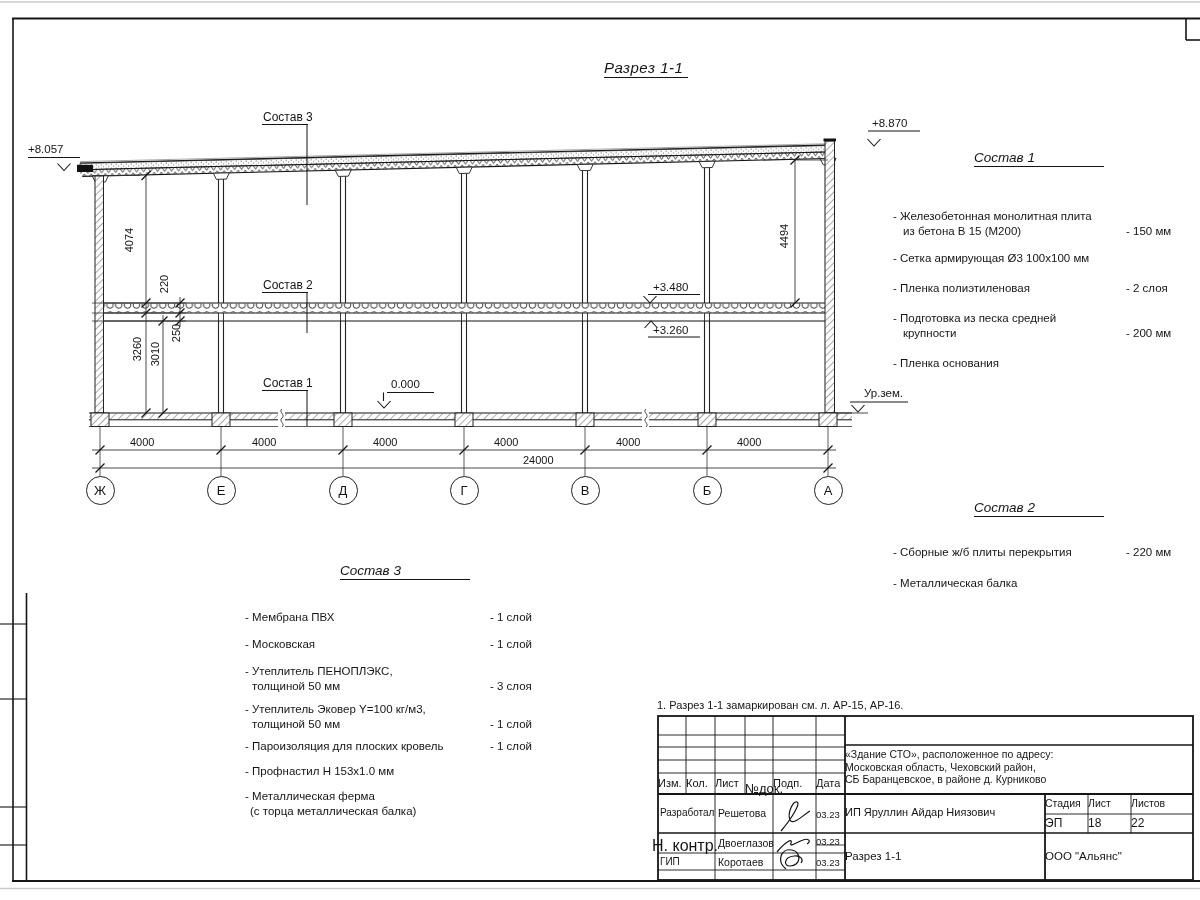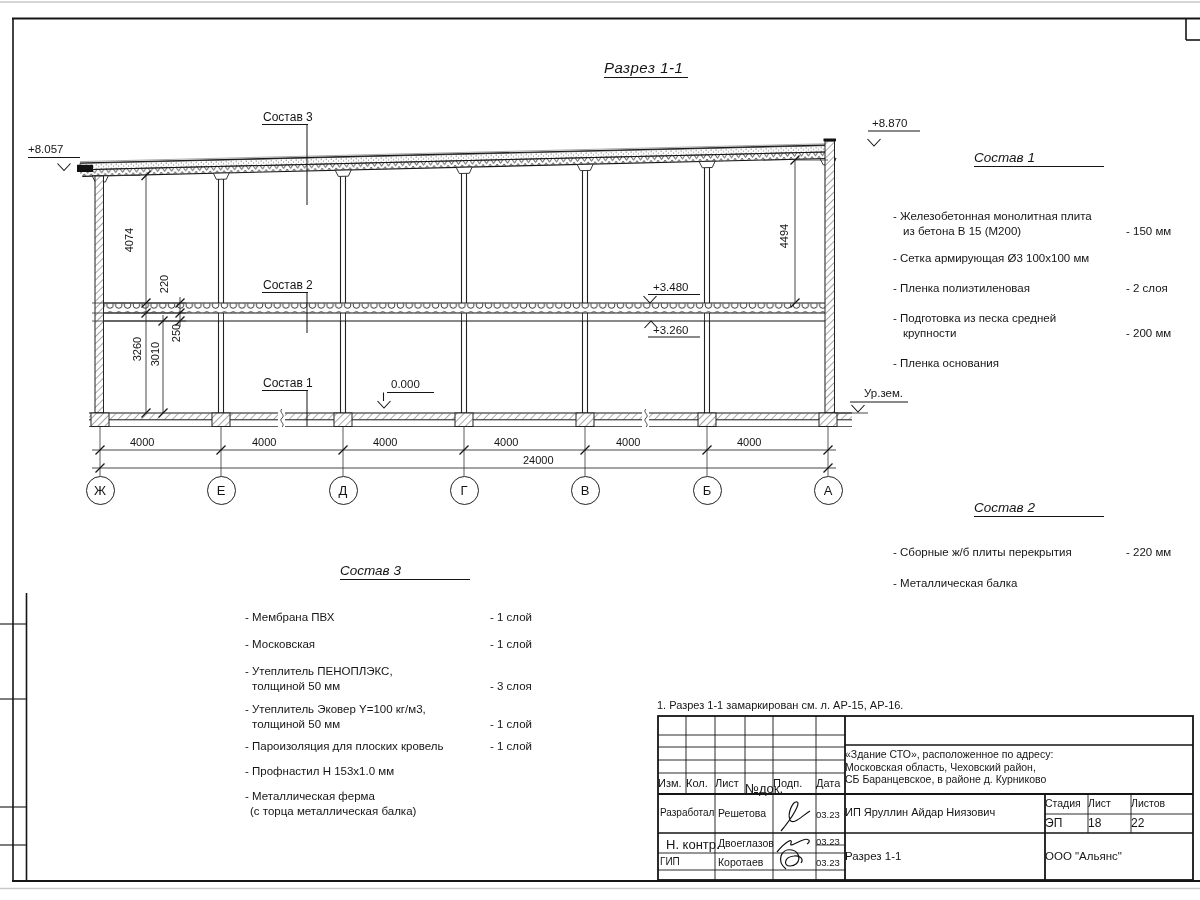--- a/index.html
+++ b/index.html
@@ -280,21 +280,21 @@
 <div class="t c tb" style="left:658px;top:777px;width:50px">Изм.</div>
 <div class="t c tb" style="left:686px;top:777px;width:29px">Кол.</div>
 <div class="t c tb" style="left:715px;top:777px;width:30px">Лист</div>
 <div class="t c" style="left:745px;top:781px;width:28px;font-size:13px">№док.</div>
 <div class="t c tb" style="left:773px;top:777px;width:43px">Подп.</div>
 <div class="t c tb" style="left:816px;top:777px;width:29px">Дата</div>
 
 <div class="t" style="left:660px;top:807px;font-size:10px">Разработал</div>
 <div class="t" style="left:718px;top:807px;font-size:10.5px">Решетова</div>
 <div class="t c" style="left:816px;top:809px;width:29px;font-size:9.5px">03.23</div>
-<div class="t" style="left:666px;top:837px;font-size:13px">Н. контр.</div>
+<div class="t" style="left:652px;top:837px;font-size:16px">Н. контр.</div>
 <div class="t" style="left:718px;top:837px;font-size:10.5px">Двоеглазов</div>
 <div class="t c" style="left:816px;top:836px;width:29px;font-size:9.5px">03.23</div>
 <div class="t" style="left:660px;top:856px;font-size:10px">ГИП</div>
 <div class="t" style="left:718px;top:856px;font-size:10.5px">Коротаев</div>
 <div class="t c" style="left:816px;top:857px;width:29px;font-size:9.5px">03.23</div>
 
 <div class="t c" style="left:845px;top:806px;width:200px;font-size:11px">ИП Яруллин Айдар Ниязович</div>
 <div class="t c" style="left:845px;top:850px;width:200px;font-size:11.5px">Разрез 1-1</div>
 <div class="t c" style="left:1045px;top:850px;width:148px;font-size:11.5px">ООО "Альянс"</div>
 

